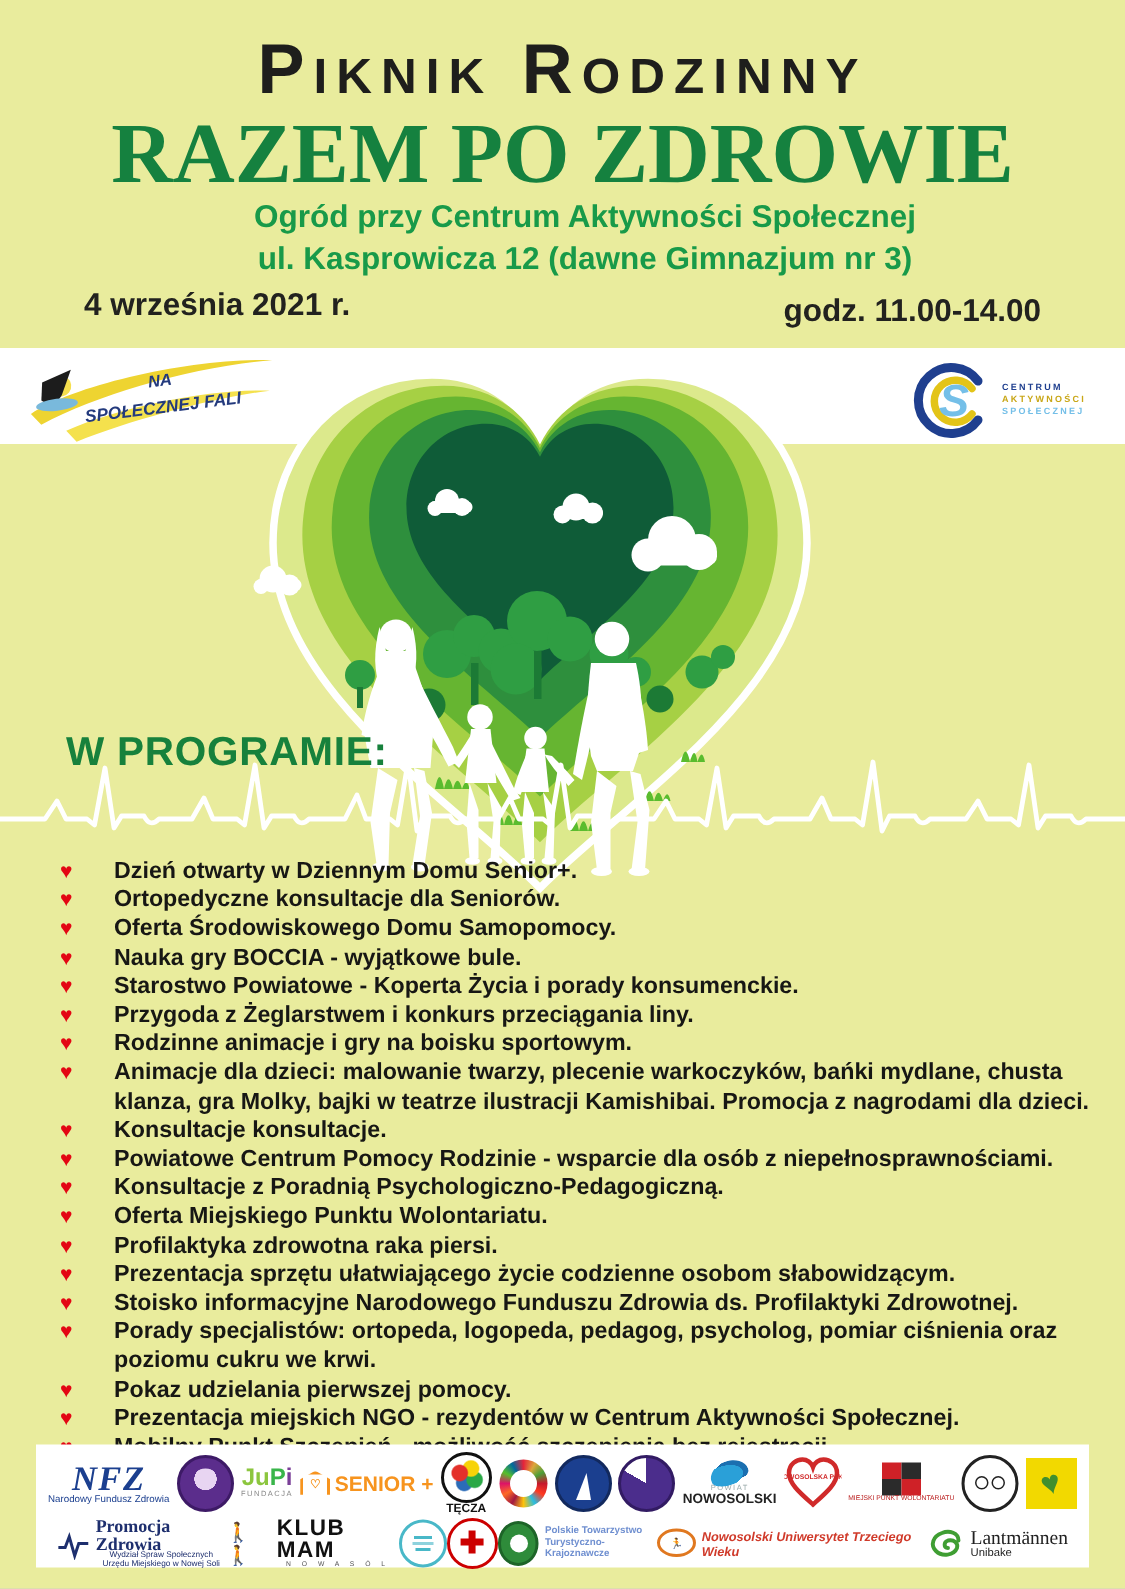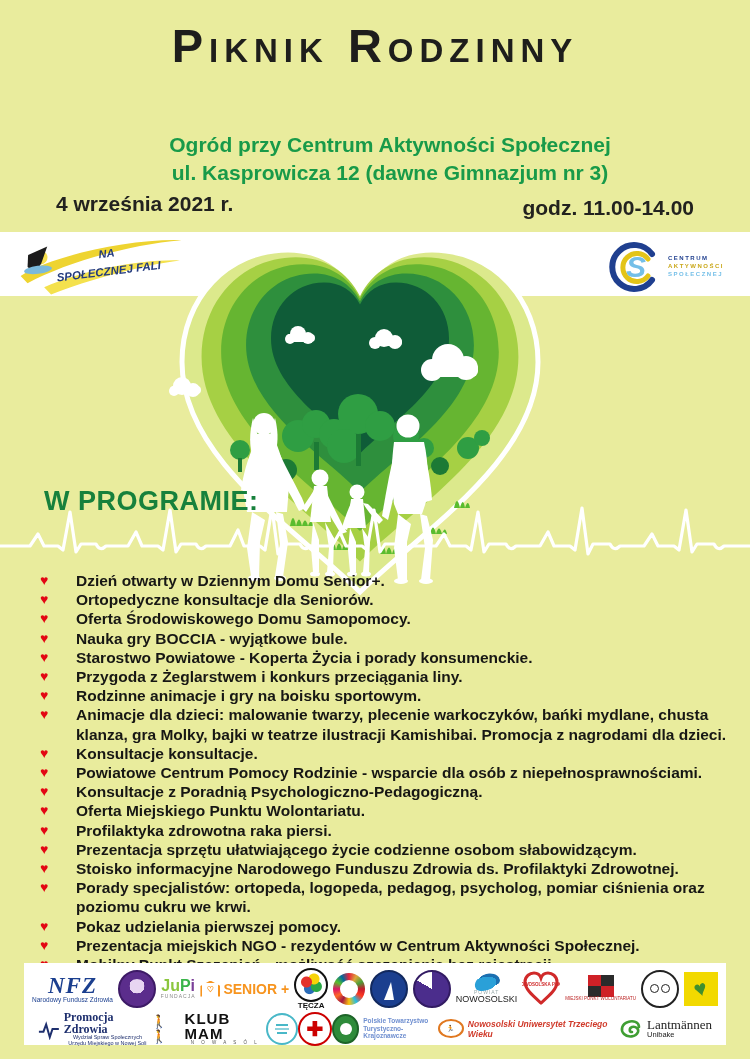--- a/index.html
+++ b/index.html
@@ -74,21 +74,21 @@
   .nfz-text{font-family:"Liberation Serif",serif;font-size:23px;font-weight:bold;color:#1b3f8f;font-style:italic;letter-spacing:1px;}
   .nfz-cap{font-size:6.5px;color:#1b3f8f;}
   .circ{border-radius:50%;}
   .jupi{font-size:16px;font-weight:bold;}
   .jupi .j{color:#8cc63e}.jupi .p{color:#39b54a}.jupi .i{color:#7a3f98}
   .jupi-cap{font-size:5px;color:#888;letter-spacing:1px;}
   .senior{display:flex;align-items:center;gap:3px;color:#f7941e;font-weight:bold;font-size:14px;}
   .house{width:16px;height:14px;border:2.5px solid #f7941e;border-bottom:none;position:relative;clip-path:polygon(50% 0,100% 35%,100% 100%,0 100%,0 35%);display:flex;align-items:center;justify-content:center;font-size:8px;}
   .tecza-cap{font-size:8px;font-weight:bold;color:#111;}
   .powiat-cap1{font-size:5px;color:#9aa;letter-spacing:1px;}
-  .powiat-cap2{font-size:9px;font-weight:normal;color:#222;}
+  .powiat-cap2{font-size:9px;font-weight:bold;color:#222;}
   .puzzle{width:26px;height:22px;display:grid;grid-template-columns:1fr 1fr;}
   .puzzle div:nth-child(1){background:#cf2127;}
   .puzzle div:nth-child(2){background:#2b2b2b;}
   .puzzle div:nth-child(3){background:#2b2b2b;}
   .puzzle div:nth-child(4){background:#cf2127;}
   .cap-red{font-size:4.5px;color:#b22;}
   .promo-line1{font-family:"Liberation Serif",serif;font-size:12px;font-weight:bold;color:#1e2f6e;}
   .promo-line23{font-size:5.5px;color:#1e2f6e;}
   .klubmam{font-size:15px;font-weight:bold;color:#111;letter-spacing:1px;}
   .klubmam-cap{font-size:4.5px;letter-spacing:3px;color:#555;}
@@ -97,20 +97,21 @@
   .lant-name{font-family:"Liberation Serif",serif;font-size:13px;color:#222;}
   .lant-sub{font-size:7.5px;color:#222;}
   .hrow{display:flex;align-items:center;gap:4px;}
 </style>
 </head>
 <body>
 
 <div class="poster">
 
   <div class="title-top">Piknik Rodzinny</div>
+  <div class="title-main">RAZEM PO ZDROWIE</div>
   <div class="subtitle subtitle1">Ogród przy Centrum Aktywności Społecznej</div>
   <div class="subtitle subtitle2">ul. Kasprowicza 12 (dawne Gimnazjum nr 3)</div>
   <div class="date-left">4 września 2021 r.</div>
   <div class="time-right">godz. 11.00-14.00</div>
 
   <div class="band"></div>
 
   <div class="band-left-logo">
     <svg width="180" height="60" viewBox="0 0 180 60">
       <g transform="rotate(-7 90 30)">

